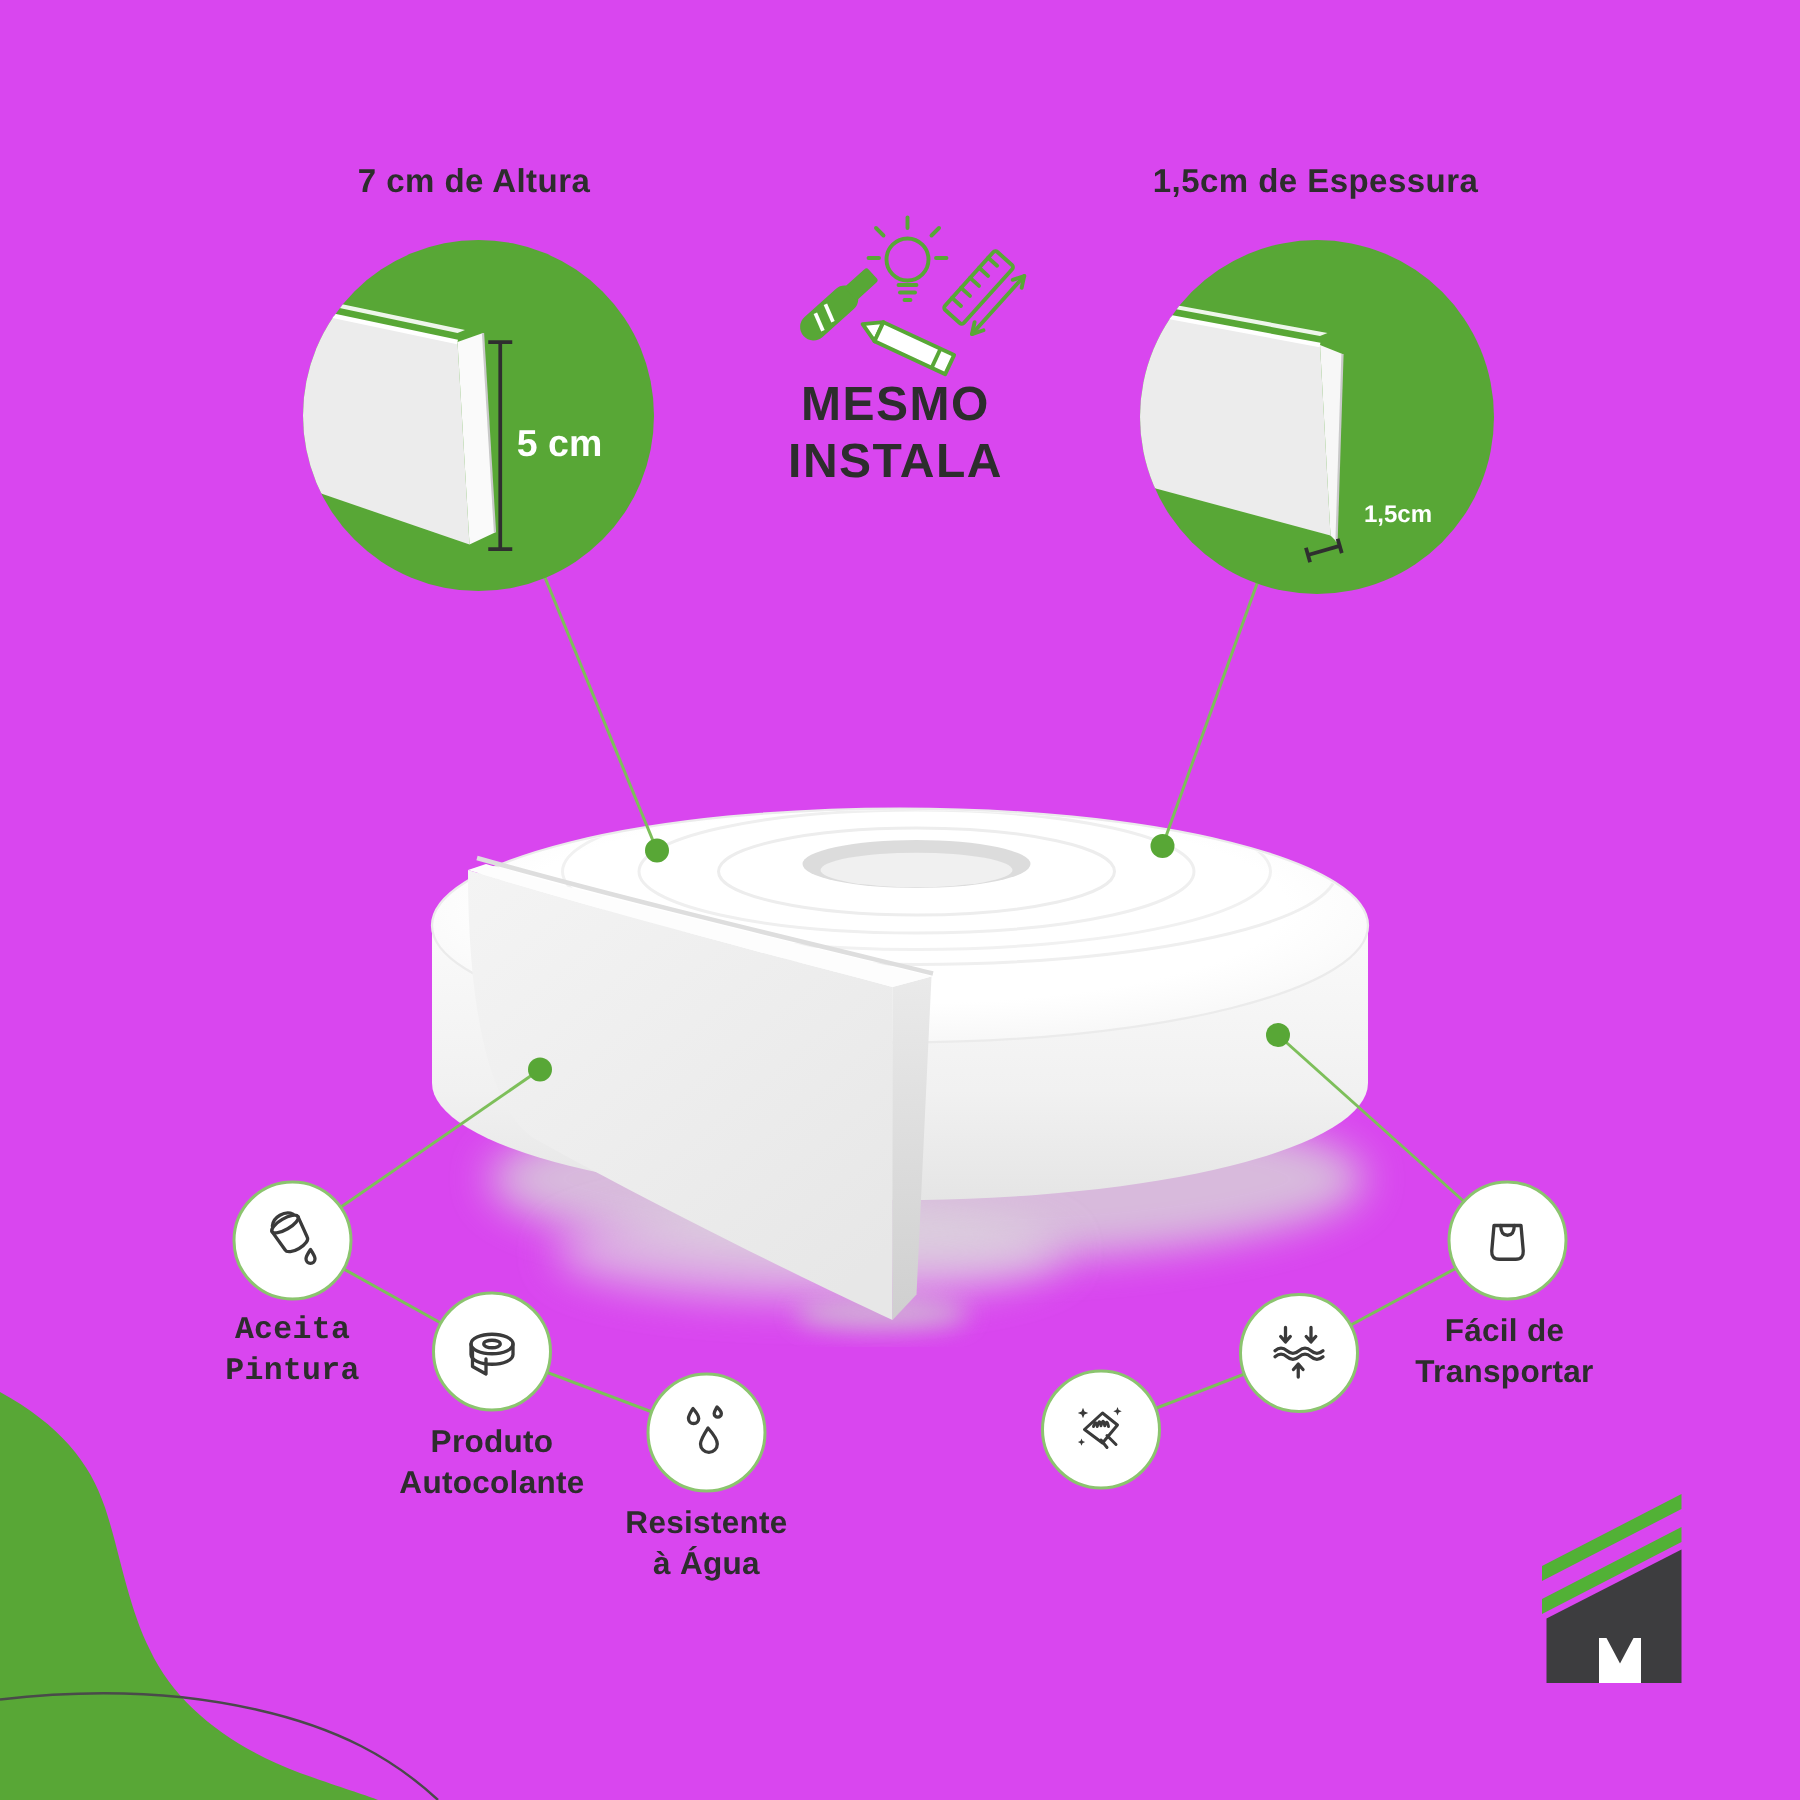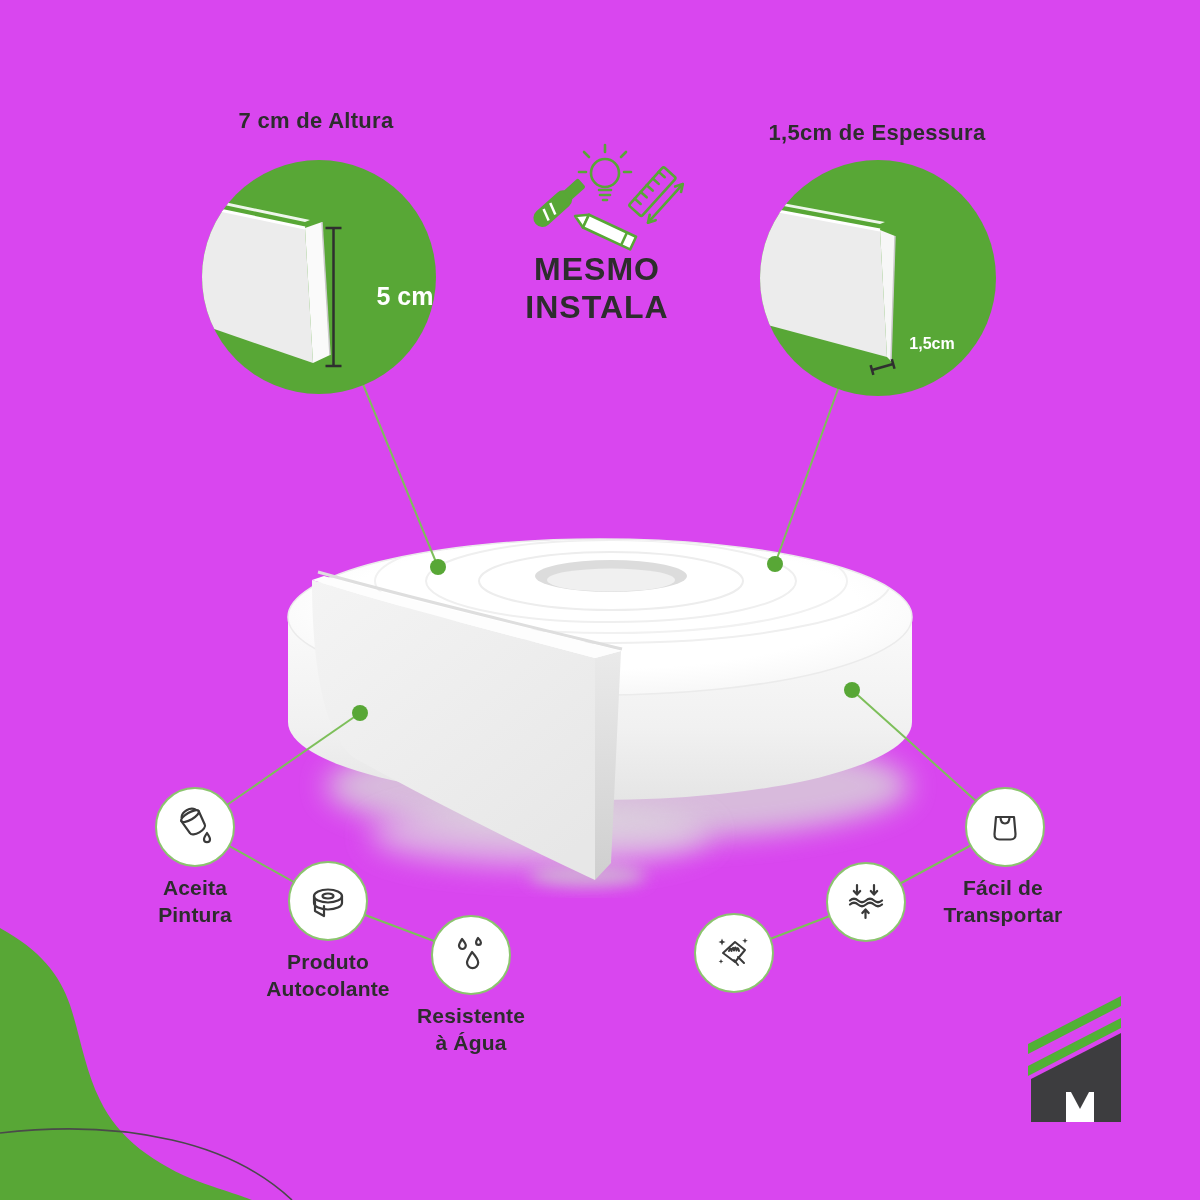--- a/index.html
+++ b/index.html
@@ -135,24 +135,24 @@
       <path d="M-20,36 L103,62 L108,60 L-16,34 Z" fill="#ffffff" opacity="0.9"></path>
       <path d="M103,68 L120,62 L128,195 L111,203 Z" fill="#fafafa"></path>
       <path d="M120,62 L128,195" stroke="#c9c9c9" stroke-width="1.5" fill="none"></path>
       <path d="M-20,42 L103,68" stroke="#ffffff" stroke-width="3" fill="none"></path>
       <g stroke="#2f2f2f" stroke-width="2.5">
         <line x1="131.5" y1="68" x2="131.5" y2="206"></line>
         <line x1="123.5" y1="68" x2="139.5" y2="68"></line>
         <line x1="123.5" y1="206" x2="139.5" y2="206"></line>
       </g>
     </svg>
-    <div class="measure-label" style="left:126px;top:123px;font-size:25px;line-height:26px;padding-left:32px;">5 cm</div>
-  </div>
-
-  <div class="ov callout-heading" style="left:717px;top:120px;">1,5cm de Espessura</div>
+    <div class="measure-label" style="left:126px;top:123px;font-size:25px;line-height:26px;">5 cm</div>
+  </div>
+
+  <div class="ov callout-heading" style="left:717px;top:108px;">1,5cm de Espessura</div>
 
   <div class="ov big-circle" style="left:760px;top:160px;width:236px;height:236px;">
     <svg width="236" height="236" viewBox="0 0 236 236">
       <path d="M-20,44 L120,70 L127,197 L-18,158 Z" fill="#ececec"></path>
       <path d="M-20,38 L120,64 L125,62 L-16,36 Z" fill="#ffffff" opacity="0.9"></path>
       <path d="M120,70 L135,76 L131,201 L127,197 Z" fill="#f7f7f7"></path>
       <path d="M135,76 L131,201" stroke="#c9c9c9" stroke-width="1.5" fill="none"></path>
       <path d="M-20,44 L120,70" stroke="#ffffff" stroke-width="3" fill="none"></path>
       <g stroke="#2f2f2f" stroke-width="2.5" transform="translate(112,210) rotate(-16)">
         <line x1="0" y1="0" x2="22" y2="0"></line>
@@ -206,21 +206,21 @@
   <div class="ov feat-circle" style="left:155px;top:787px;">
     <svg width="46" height="46" viewBox="0 0 46 46" stroke="#3a3a3a" stroke-width="2.2" fill="none" stroke-linecap="round" stroke-linejoin="round">
       <g transform="rotate(-30 22 19)">
         <ellipse cx="22" cy="11" rx="10" ry="3.6"></ellipse>
         <path d="M12,11 L13.5,26 A8.5,3.8 0 0 0 30.5,26 L32,11"></path>
         <path d="M14,8 A9,7 0 0 1 30,8"></path>
       </g>
       <path d="M35,29 c-2,3 -3,4.5 -3,6.2 a3,3 0 0 0 6,0 c0,-1.7 -1,-3.2 -3,-6.2 Z"></path>
     </svg>
   </div>
-  <div class="ov feat-label" style="left:85px;top:874px;">Aceita
+  <div class="ov feat-label" style="left:85px;top:874px;font-family:Liberation Mono, monospace;">Aceita
 Pintura</div>
 
   <div class="ov feat-circle" style="left:288px;top:861px;">
     <svg width="46" height="46" viewBox="0 0 46 46" stroke="#3a3a3a" stroke-width="2.2" fill="none" stroke-linecap="round" stroke-linejoin="round">
       <ellipse cx="23" cy="18" rx="14" ry="6.5"></ellipse>
       <ellipse cx="23" cy="18" rx="5.5" ry="2.5"></ellipse>
       <path d="M9,18 L9,25 A14,6.5 0 0 0 37,25 L37,18"></path>
       <path d="M10,23 L10,33 L19,38 L19,28"></path>
     </svg>
   </div>

